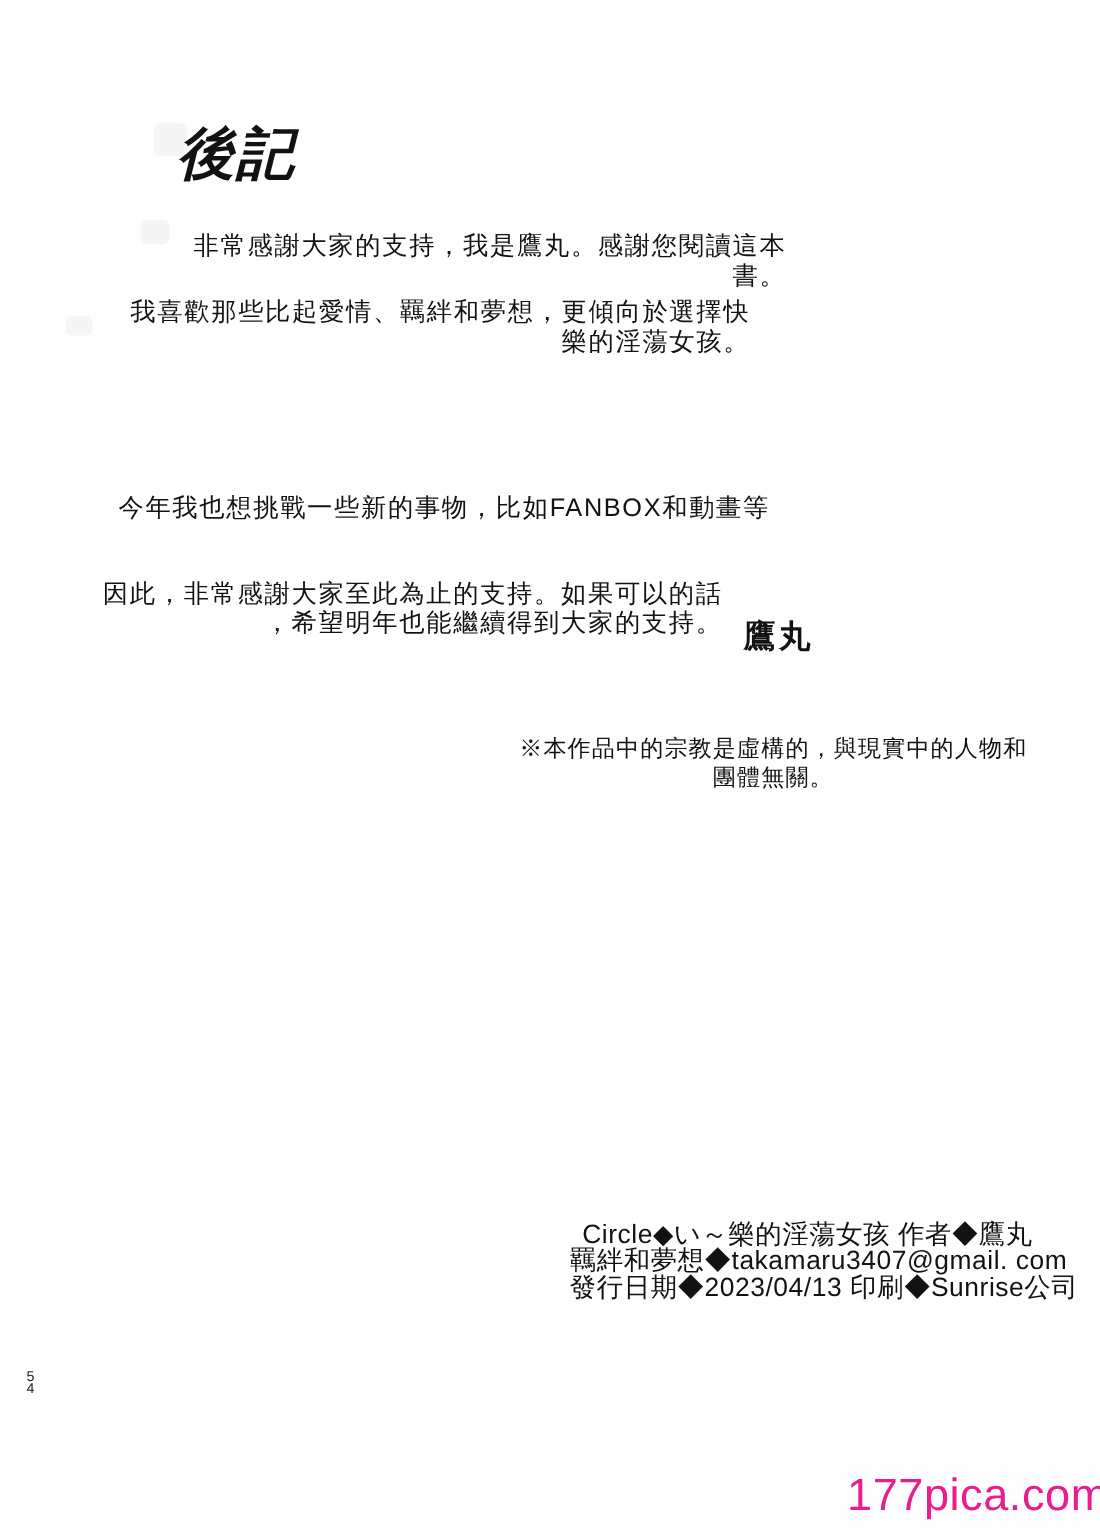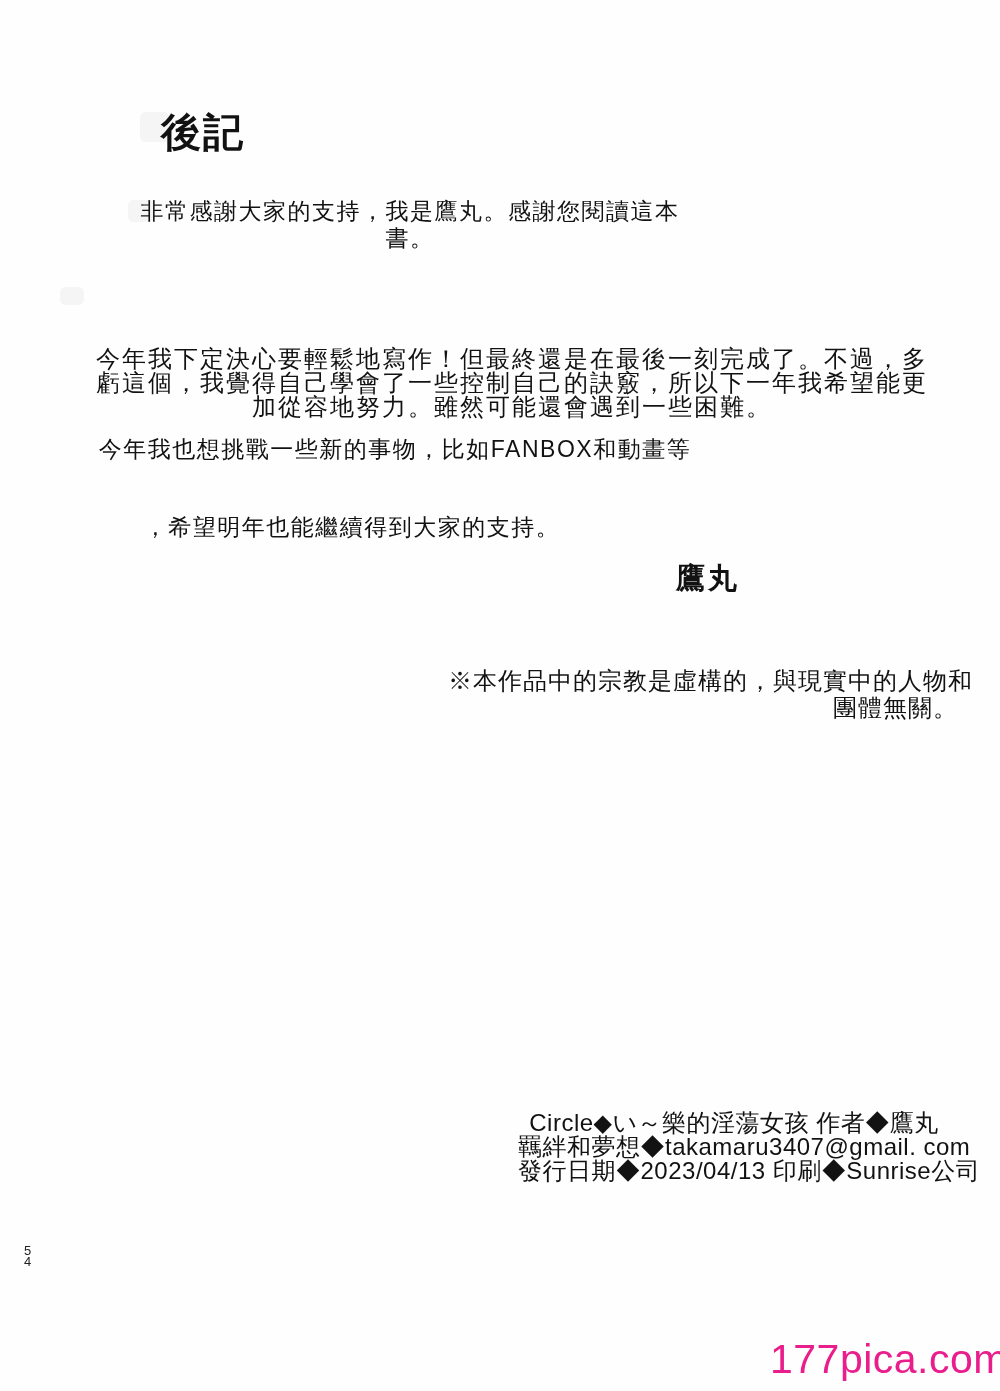--- a/index.html
+++ b/index.html
@@ -17,54 +17,56 @@
   }
   .page {
     position: absolute;
     inset: 0;
     background: #fefefe;
   }
   .title {
     position: absolute;
     left: 161px;
     top: 105px;
-    font-size: 40px;
+    font-size: 52px;
     font-weight: 600;
     letter-spacing: 2px;
     white-space: nowrap;
+    font-style: italic;
   }
   .para {
     position: absolute;
-    text-align: center;
+    text-align: right;
     font-size: 23px;
     line-height: 27px;
     letter-spacing: 1.5px;
     white-space: nowrap;
+    margin-top: 12px;
   }
   .p1 { left: 105px; top: 198px; width: 610px; }
   .p2 { left: 72px;  top: 258px; width: 610px; }
   .p3 { left: 57px;  top: 347px; width: 910px; font-size: 24px; line-height: 24px; letter-spacing: 2px; }
   .p4 { left: 90px;  top: 436px; width: 610px; }
   .p5 { left: 47px;  top: 514px; width: 610px; }
   .signature {
     position: absolute;
     left: 676px;
     top: 559px;
     font-size: 29px;
     font-weight: bold;
     letter-spacing: 3px;
     white-space: nowrap;
   }
   .fiction-note {
     position: absolute;
     left: 448px;
     top: 667px;
     width: 510px;
-    text-align: right;
-    font-size: 24px;
+    text-align: center;
+    font-size: 21px;
     line-height: 27px;
     letter-spacing: 1px;
     white-space: nowrap;
   }
   .colophon {
     position: absolute;
     left: 518px;
     top: 1111px;
     width: 432px;
     text-align: center;
@@ -121,32 +123,32 @@
   <div class="smudge s2"></div>
   <div class="smudge s3"></div>
 
   <div class="title">後記</div>
 
   <div class="para p1">
     <div>非常感謝大家的支持，我是鷹丸。感謝您閱讀這本</div>
     <div>書。</div>
   </div>
 
+  <div class="para p2">
+    <div>我喜歡那些比起愛情、羈絆和夢想，更傾向於選擇快</div>
+    <div>樂的淫蕩女孩。</div>
+  </div>
 
-  <div class="para p3">
-    <div>今年我下定決心要輕鬆地寫作！但最終還是在最後一刻完成了。不過，多</div>
-    <div>虧這個，我覺得自己學會了一些控制自己的訣竅，所以下一年我希望能更</div>
-    <div>加從容地努力。雖然可能還會遇到一些困難。</div>
-  </div>
 
   <div class="para p4">
     <div>今年我也想挑戰一些新的事物，比如FANBOX和動畫等</div>
   </div>
 
   <div class="para p5">
+    <div>因此，非常感謝大家至此為止的支持。如果可以的話</div>
     <div>，希望明年也能繼續得到大家的支持。</div>
   </div>
 
   <div class="signature">鷹丸</div>
 
   <div class="fiction-note">
     <div>※本作品中的宗教是虛構的，與現實中的人物和</div>
     <div>團體無關。</div>
   </div>
 

